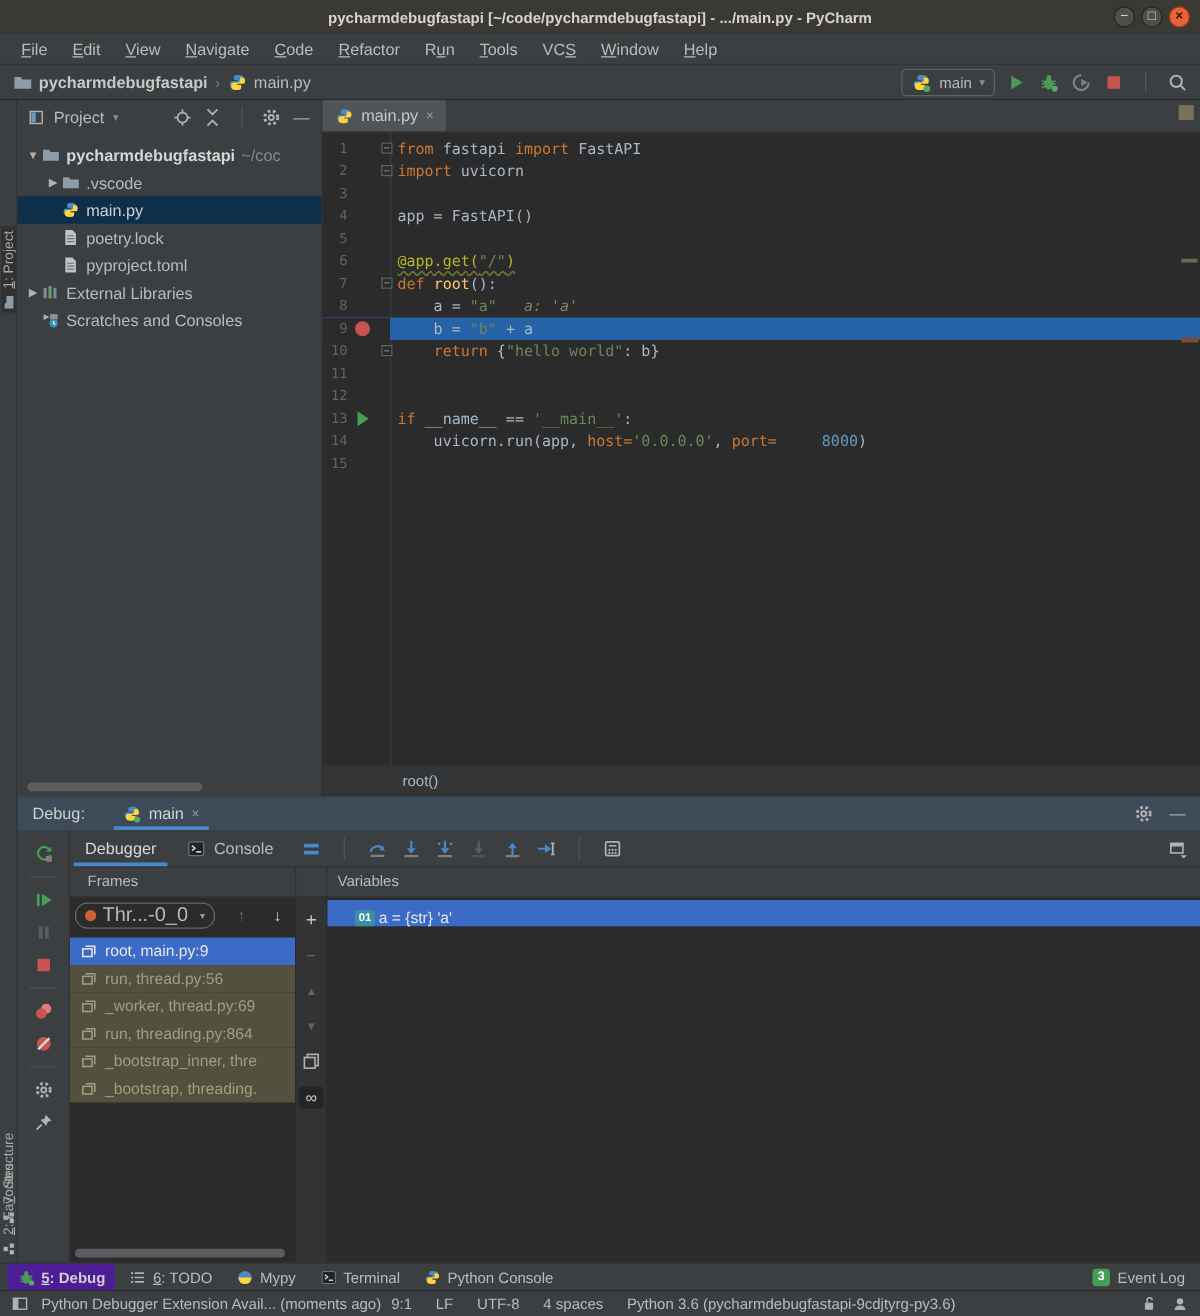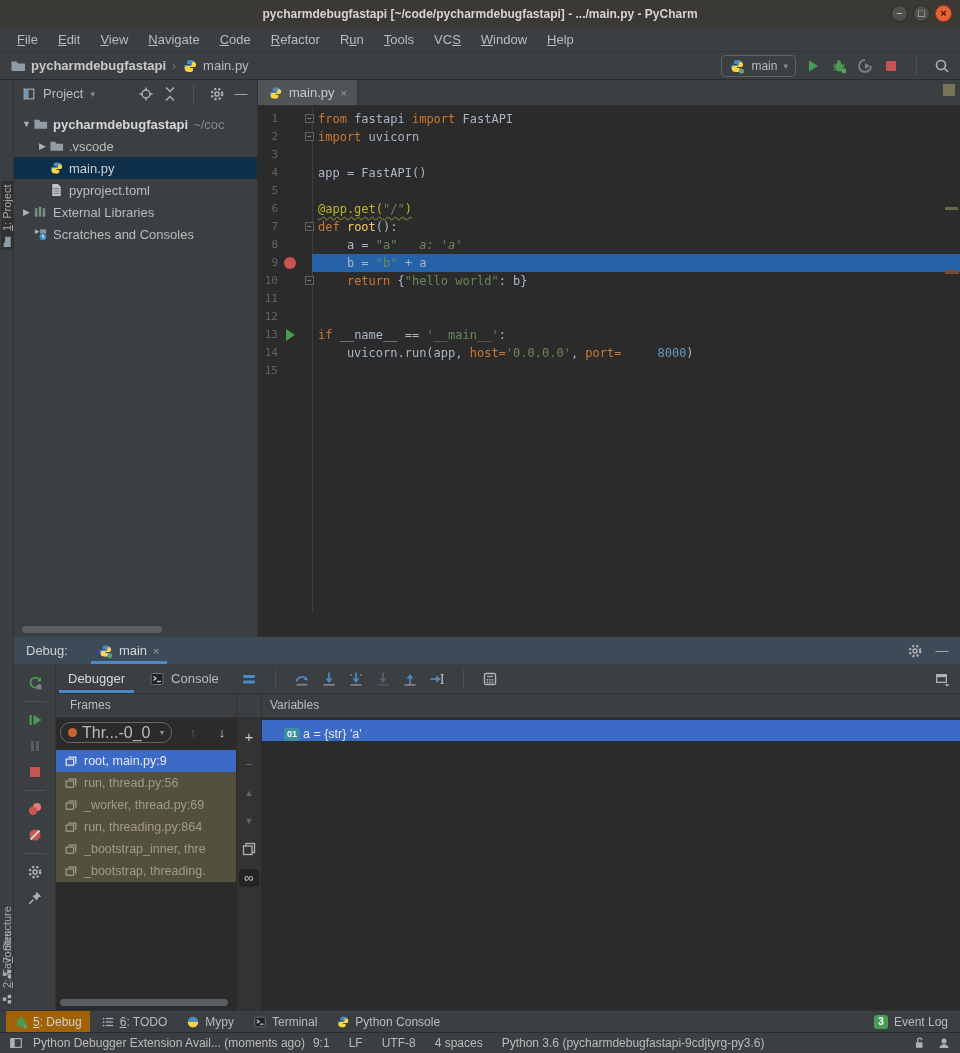--- a/index.html
+++ b/index.html
@@ -124,21 +124,21 @@
   #side-strip { width:26px; background:#313335; border-left:1px solid #2A2A2A; border-right:1px solid #2A2A2A; display:flex; flex-direction:column; align-items:center; padding-top:5px; }
   #side-strip .icon { margin:6px 0; }
   #side-strip .pill { background:#222426; border-radius:4px; width:20px; height:18px; }
   #vars-col { flex:1; padding-top:2px; min-width:0; }
   .vrow { height:21px; display:flex; align-items:flex-end; gap:3px; padding-left:22px; background:#3B6BC6; color:#E6E6E6; font-size:12.5px; }
   .vrow .badge { width:16px; height:13px; background:#3A8FA0; color:#fff; font-size:9px; font-weight:bold; text-align:center; line-height:13px; border-radius:2px; }
 
   
   #bottombar { position:absolute; left:0; top:1010px; width:960px; height:22px; border-top:1px solid #323232; display:flex; align-items:center; padding:0 6px; gap:3px; }
   .bbtn { display:flex; align-items:center; gap:5px; padding:0 8px; height:21px; font-size:12px; color:#BBBBBB; }
-  .bbtn.active { background:#a16207; color:#D0D0D0; }
+  .bbtn.active { background:#4c1d95; color:#D0D0D0;font-weight:bold; }
   .bbtn .icon { width:14px; height:14px; }
   #eventlog { margin-left:auto; display:flex; align-items:center; gap:6px; padding-right:6px; }
   #eventlog .badge { width:14px; height:14px; background:#499C54; border-radius:3px; color:#fff; font-size:10px; font-weight:bold; text-align:center; line-height:14px; }
   #eventlog .lbl { font-size:12px; color:#BBBBBB; }
 
   
   #statusbar { position:absolute; left:0; top:1032px; width:960px; height:21px; border-top:1px solid #2b2b2b; display:flex; align-items:center; padding:0 9px; font-size:12px; color:#BBBBBB; }
   #statusbar .msg { margin-left:10px; }
   #status-items { display:flex; gap:19px; margin-left:8px;text-align:center; }
   #status-icons { margin-left:auto; display:flex; gap:11px; }
@@ -328,20 +328,30 @@
         </div>
         <div class="trow selected" style="padding-left: 22px;">
           <span class="exp"></span>
           <span class="icon">
             <svg width="16" height="16" viewBox="0 0 16 16">
               <path d="M8 2C5 2 5 3.5 5 4.5V6h3v1H3.5C2 7 2 8.5 2 9.5 2 11 2.5 12 4.5 12H6v-2c0-1.5 1-2 2-2h3c1 0 2-.5 2-2V4.5C13 3 12 2 8 2z" fill="#4B8BBE"></path>
               <path d="M8 14c3 0 3-1.5 3-2.5V10H8V9h4.5C14 9 14 7.5 14 6.5 14 5 13.5 4 11.5 4H10v2c0 1.5-1 2-2 2H5c-1 0-2 .5-2 2v1.5C3 13 4 14 8 14z" fill="#FFD43B"></path>
             </svg>
           </span>
           <span class="lab">main.py</span>
+        </div>
+        <div class="trow" style="padding-left: 22px;">
+          <span class="exp"></span>
+          <span class="icon">
+            <svg width="16" height="16" viewBox="0 0 16 16">
+              <path d="M3.5 1.5h6l3 3v10h-9z" fill="#BFC4C6"></path>
+              <path d="M5 6.5h6M5 9h6M5 11.5h6" stroke="#6B7072"></path>
+            </svg>
+          </span>
+          <span class="lab">poetry.lock</span>
         </div>
         <div class="trow" style="padding-left: 22px;">
           <span class="exp"></span>
           <span class="icon">
             <svg width="16" height="16" viewBox="0 0 16 16">
               <path d="M3.5 1.5h6l3 3v10h-9z" fill="#BFC4C6"></path>
               <path d="M5 6.5h6M5 9h6M5 11.5h6" stroke="#6B7072"></path>
             </svg>
           </span>
           <span class="lab">pyproject.toml</span>
@@ -399,20 +409,23 @@
         <div class="cl"><span class="ln">10</span><span class="fold">−</span><div class="txt"><span class="c-p">    </span><span class="c-kw">return</span><span class="c-p"> {</span><span class="c-str">"hello world"</span><span class="c-p">: b}</span></div></div>
         <div class="cl"><span class="ln">11</span><div class="txt"></div></div>
         <div class="cl"><span class="ln">12</span><div class="txt"></div></div>
         <div class="cl"><span class="ln">13</span><span class="runarrow"></span><div class="txt"><span class="c-kw">if</span><span class="c-p"> __name__ == </span><span class="c-str">'__main__'</span><span class="c-p">:</span></div></div>
         <div class="cl"><span class="ln">14</span><div class="txt"><span class="c-p">    uvicorn.run(app, </span><span class="c-kw">host=</span><span class="c-str">'0.0.0.0'</span><span class="c-p">, </span><span class="c-kw">port=</span><span class="c-num">8000</span><span class="c-p">)</span></div></div>
         <div class="cl"><span class="ln">15</span><div class="txt"></div></div>
       </div>
     <div class="stripe" id="stripe-top"></div>
     <div class="stripe" id="stripe-warn"></div>
     <div class="stripe" id="stripe-bp"></div>
+    <div id="ebreadcrumb">
+      <span>root()</span>
+    </div>
   </div>
 
   <div id="debug">
     <div id="dbg-header">
       <span class="ttl">Debug:</span>
       <div id="dbg-session">
         <span class="icon" style="width:15px;height:15px;">
             <svg width="16" height="16" viewBox="0 0 16 16">
               <path d="M8 2C5 2 5 3.5 5 4.5V6h3v1H3.5C2 7 2 8.5 2 9.5 2 11 2.5 12 4.5 12H6v-2c0-1.5 1-2 2-2h3c1 0 2-.5 2-2V4.5C13 3 12 2 8 2z" fill="#4B8BBE"></path>
               <path d="M8 14c3 0 3-1.5 3-2.5V10H8V9h4.5C14 9 14 7.5 14 6.5 14 5 13.5 4 11.5 4H10v2c0 1.5-1 2-2 2H5c-1 0-2 .5-2 2v1.5C3 13 4 14 8 14z" fill="#FFD43B"></path>

